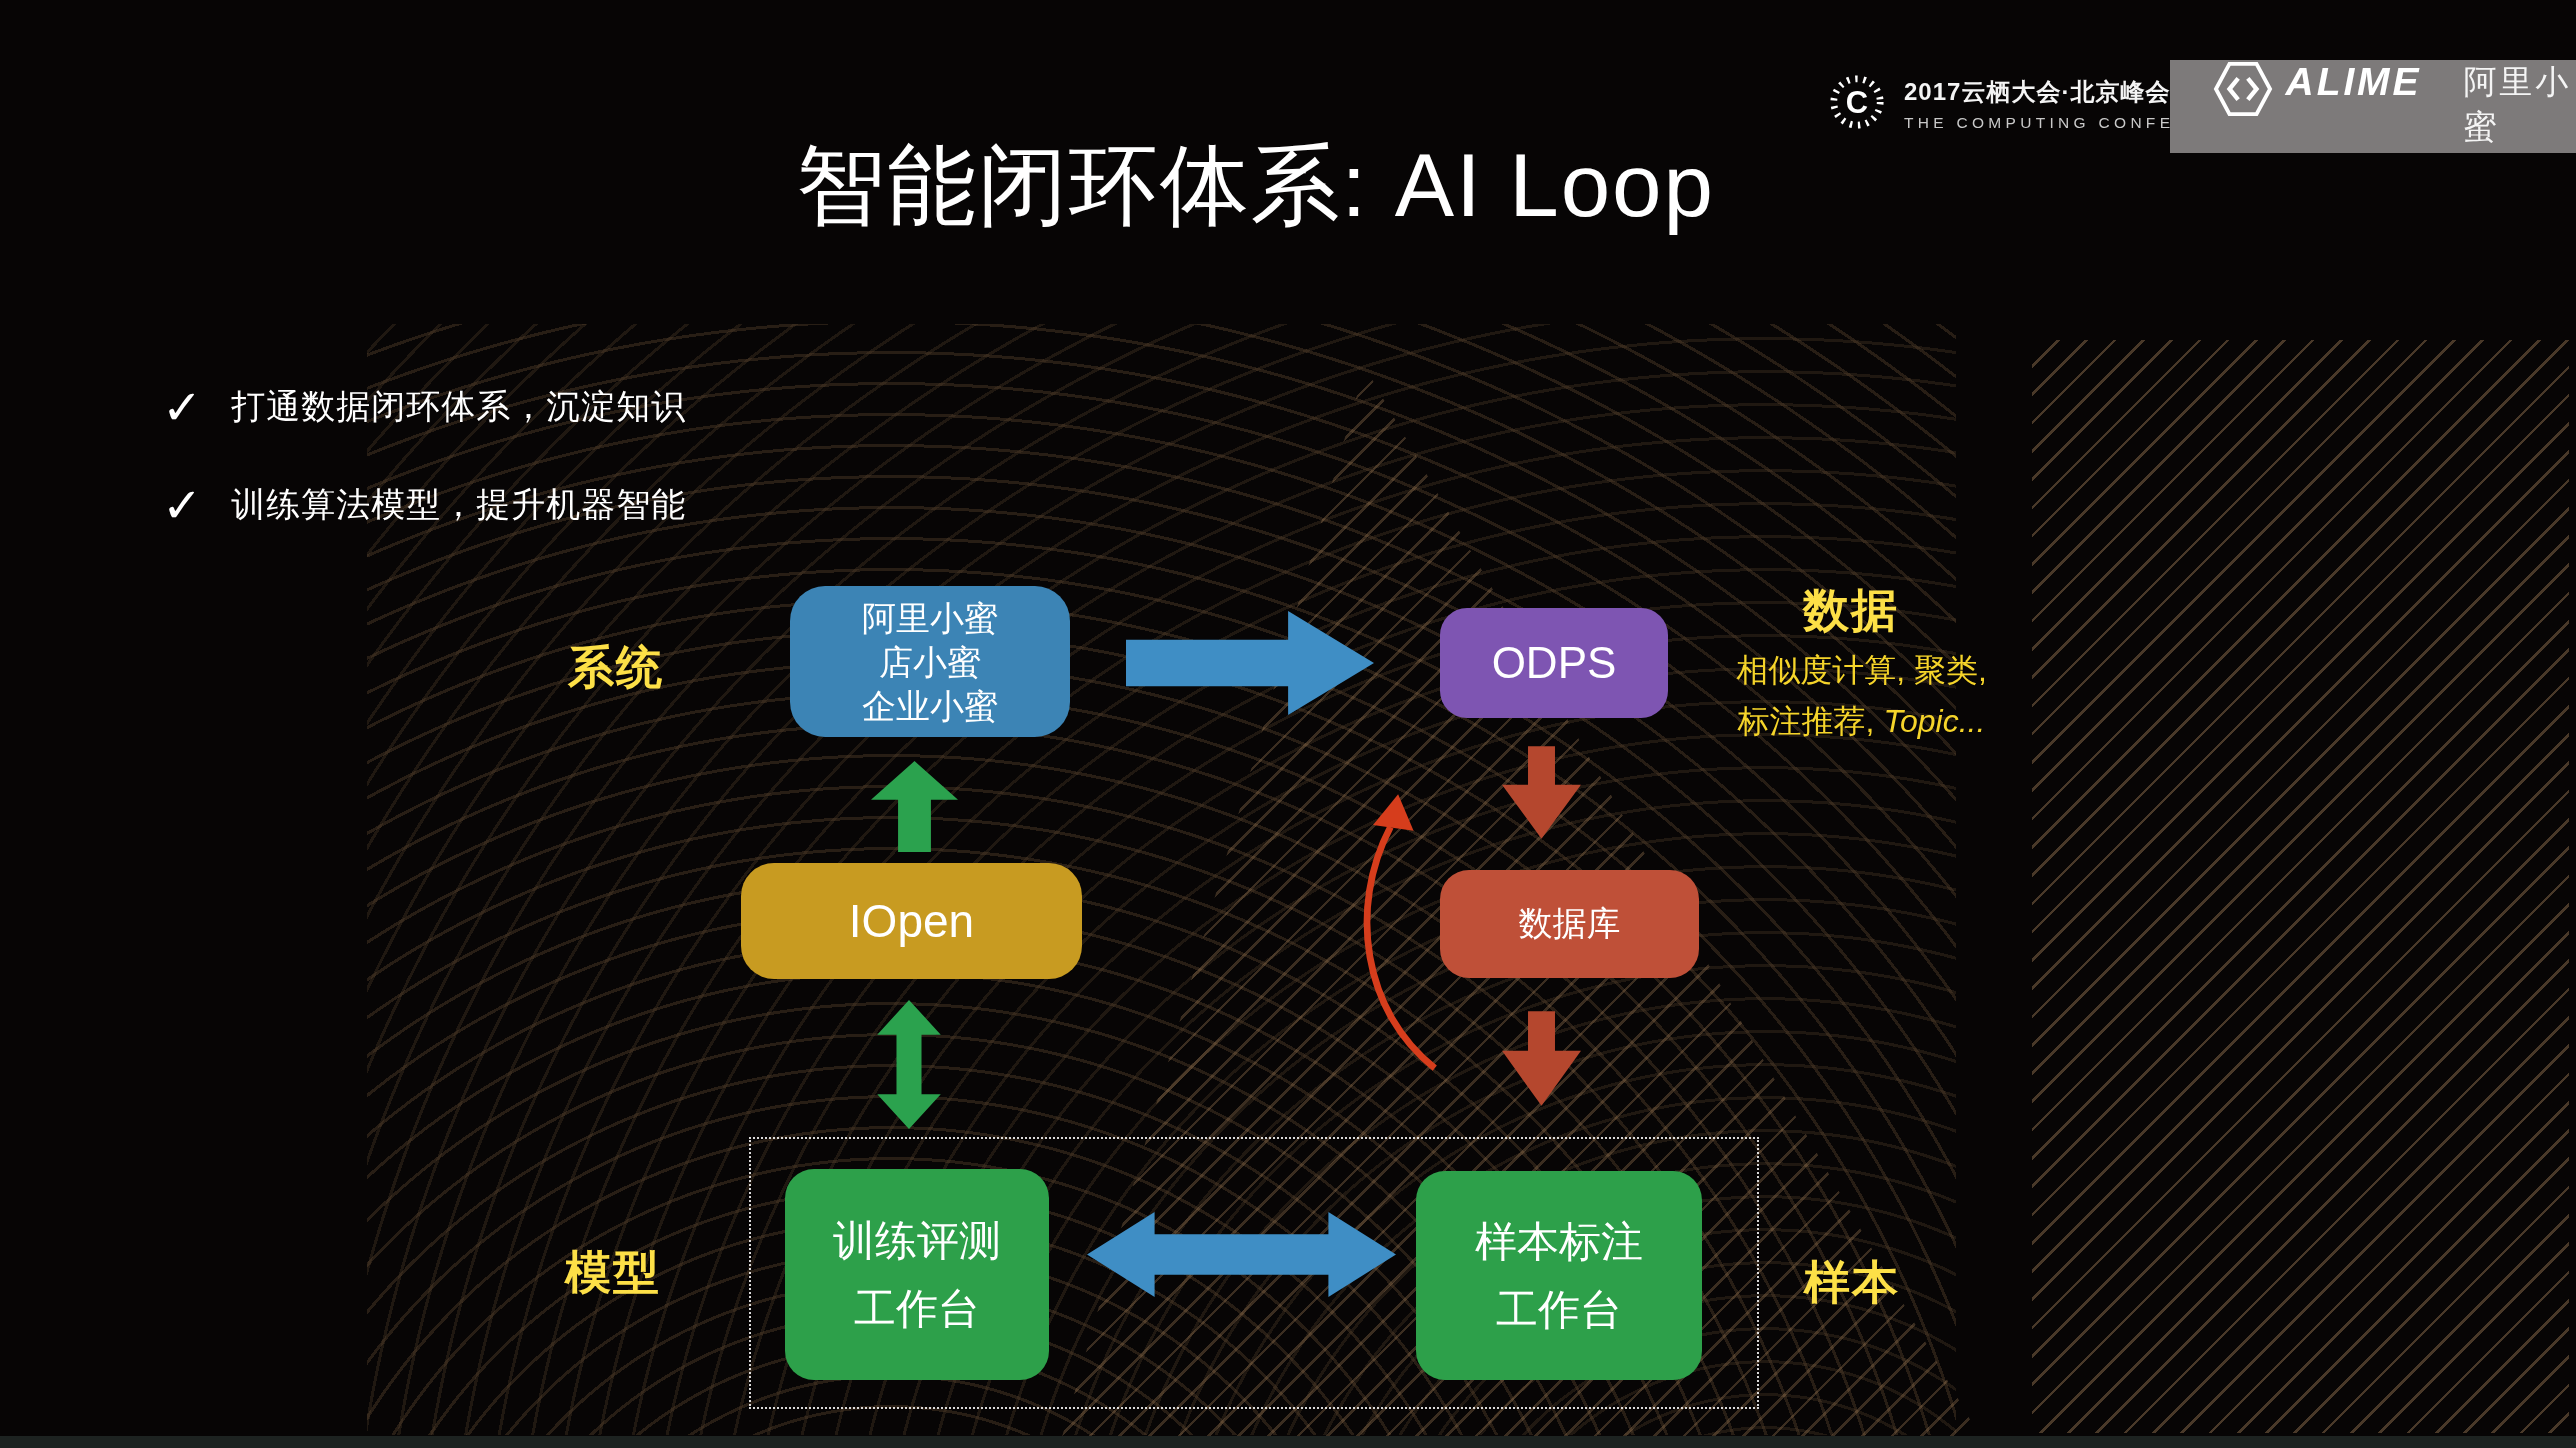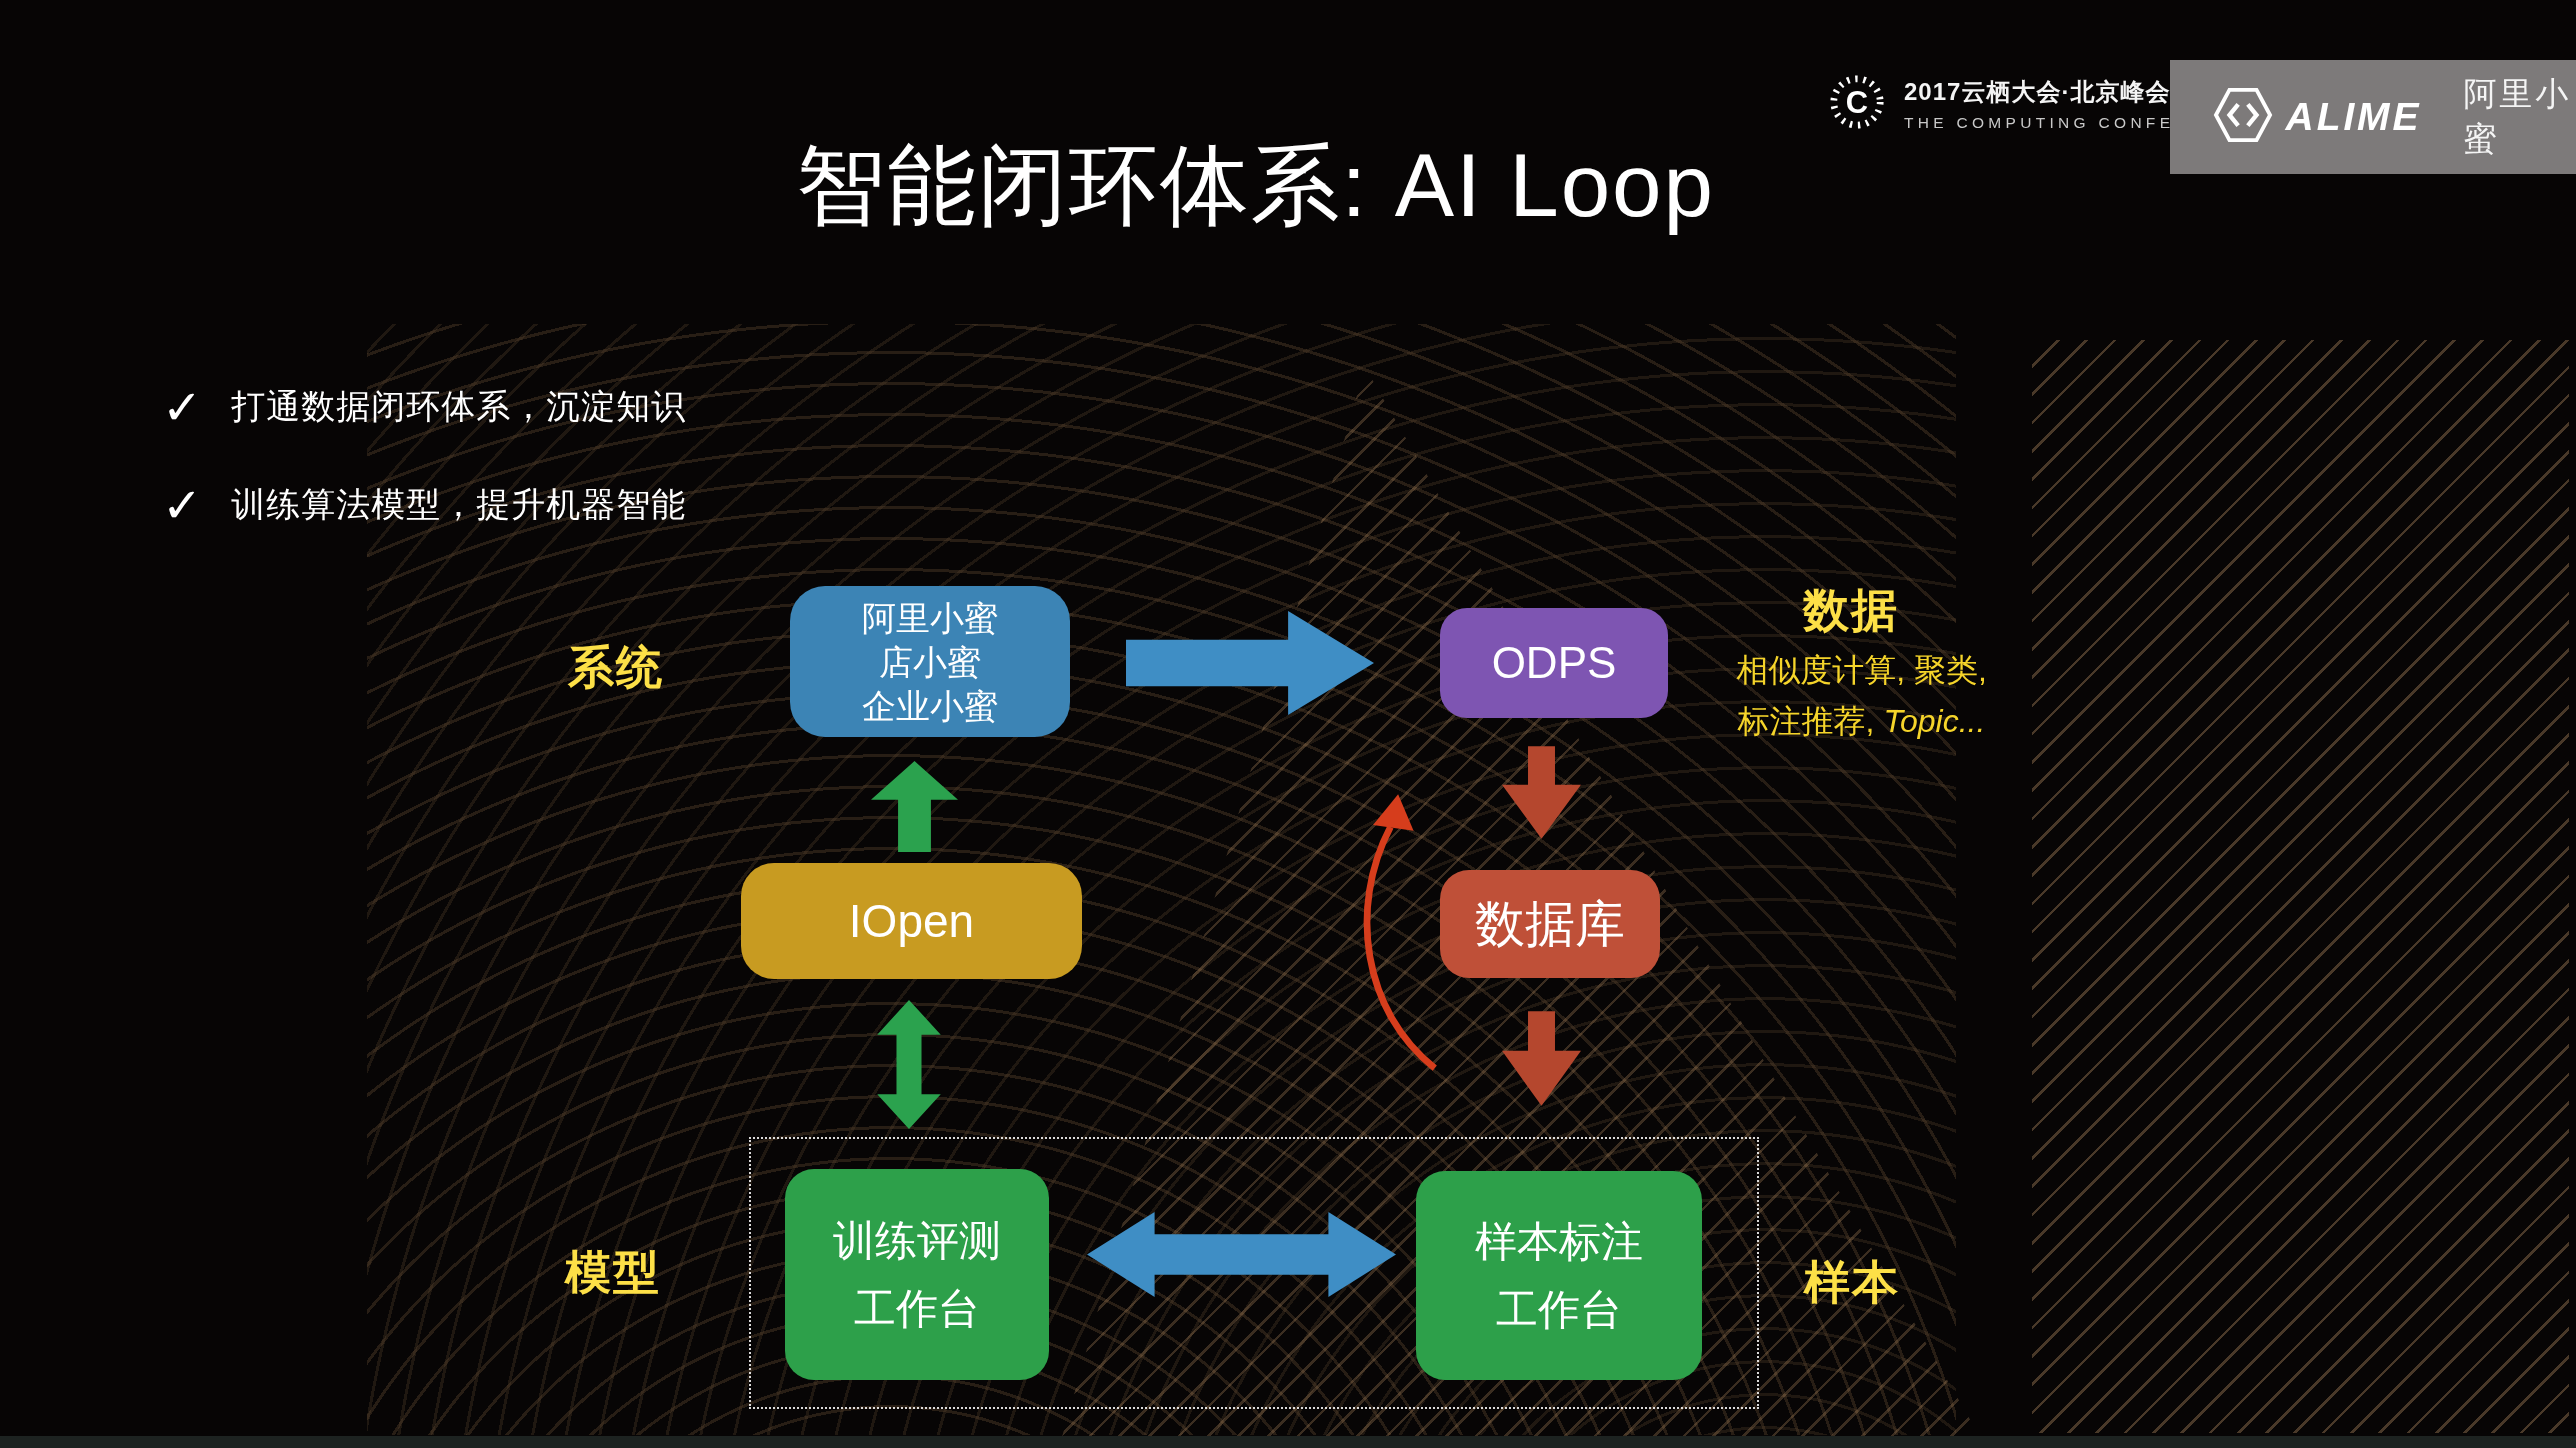--- a/index.html
+++ b/index.html
@@ -32,39 +32,39 @@
   
   .title{
     position:absolute;left:0;top:126px;width:2511px;text-align:center;
     font-size:89px;letter-spacing:1.9px;color:#fff;font-weight:400;
   }
   .conf{position:absolute;left:1828px;top:73px;display:flex;align-items:center;}
   .conf-text{margin-left:18px;}
   .conf-line1{font-size:24px;font-weight:bold;color:#f4f4f4;letter-spacing:1px;}
   .conf-line2{font-size:15.5px;color:#c9c9c9;letter-spacing:4.3px;margin-top:6.8px;}
   .alime-badge{
-    position:absolute;left:2170px;top:60px;width:406px;height:114px;background:#7d7a7a;
-    display:flex;align-items:center;padding-left:42px;box-sizing:border-box;
+    position:absolute;left:2170px;top:60px;width:406px;height:93px;background:#7d7a7a;
+    display:flex;align-items:flex-start;padding-left:42px;box-sizing:border-box;
   }
   .alime-brand{font-size:39px;font-style:italic;font-weight:600;letter-spacing:2.9px;color:#fff;margin-left:11.6px;}
   .alime-name{font-size:33px;color:#f5f5f5;margin-left:42px;letter-spacing:2.9px;}
   
   .bullet{position:absolute;left:162px;display:flex;align-items:center;}
   .bullet .check{font-size:48px;color:#fff;margin-right:29px;}
   .bullet .btext{font-size:34px;color:#fff;letter-spacing:1px;}
   .bullet1{top:379px;} .bullet2{top:477px;}
   
   .node{
     position:absolute;display:flex;flex-direction:column;align-items:center;justify-content:center;
     color:#fff;text-align:center;
   }
   .node-alime{left:790px;top:586px;width:280px;height:151px;background:#3c84b5;border-radius:35px;font-size:34px;line-height:44px;}
   .node-odps{left:1432px;top:608px;width:228px;height:110px;background:#7e55b2;border-radius:27px;font-size:44px;margin-left:8px;}
   .node-iopen{left:741px;top:863px;width:341px;height:116px;background:#c89b21;border-radius:33px;font-size:46px;}
-  .node-db{left:1440px;top:870px;width:220px;height:108px;background:#bf5038;border-radius:29px;font-size:50px;}
+  .node-db{left:1440px;top:870px;width:259px;height:108px;background:#bf5038;border-radius:29px;font-size:34px;}
   .node-green{background:#2da04a;border-radius:29px;font-size:42px;line-height:68px;}
   .node-training{left:785px;top:1169px;width:264px;height:211px;}
   .node-labeling{left:1416px;top:1171px;width:286px;height:209px;}
   .ylabel{position:absolute;color:#fde047;font-weight:bold;font-size:46px;letter-spacing:1.9px;}
   .lbl-system{left:568px;top:637px;}
   .lbl-data{left:1803px;top:580px;}
   .lbl-model{left:565px;top:1242px;}
   .lbl-sample{left:1804px;top:1252px;text-align:right;}
   .data-notes{position:absolute;left:1702px;top:645px;width:319px;text-align:center;color:#f5d42a;font-size:32px;line-height:51px;}
   .data-notes .it{font-style:italic;}

